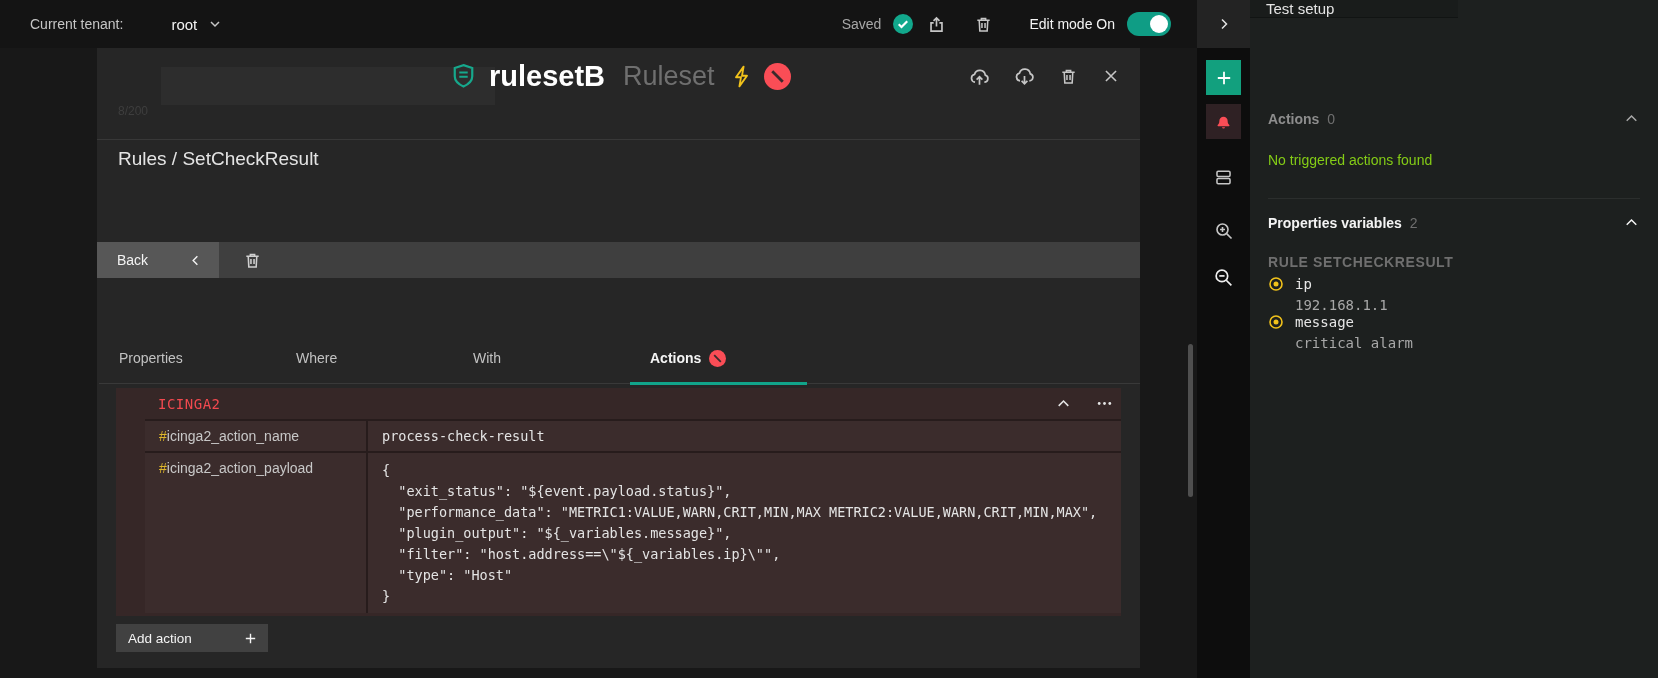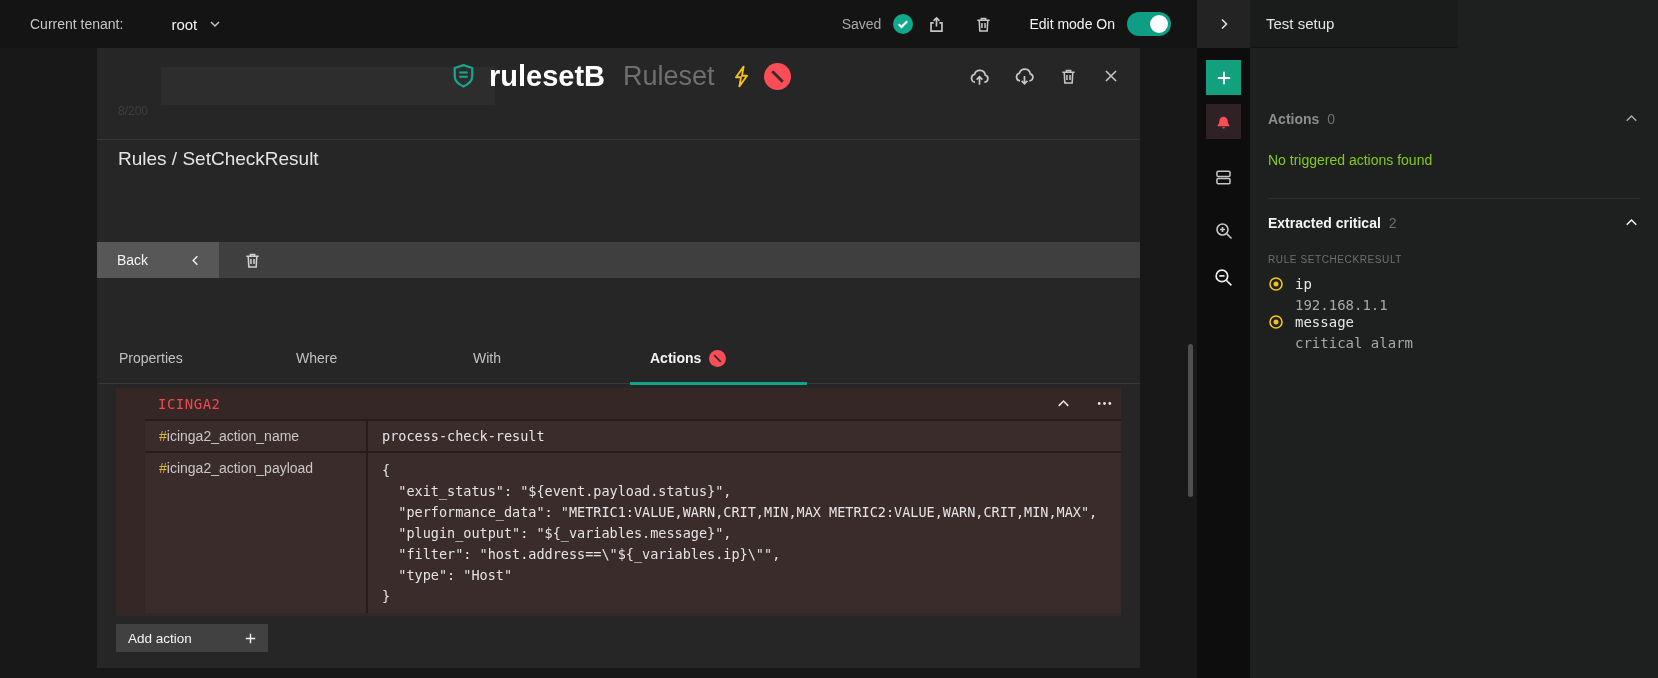--- a/index.html
+++ b/index.html
@@ -66,36 +66,36 @@
   .strip-tile { position:absolute; left:9px; width:35px; height:35px; border:none; cursor:pointer; display:flex; align-items:center; justify-content:center; }
   .tile-add { top:60px; background:#12a07e; color:#ffffff; }
   .tile-bell { top:104px; background:#2f2124; }
   .strip-icon { position:absolute; left:0; width:53px; height:30px; background:none; border:none; cursor:pointer; color:#c6c6c6; display:flex; align-items:center; justify-content:center; }
   .si-rows { top:162px; }
   .si-zin  { top:216px; }
   .si-zout { top:262px; color:#f4f4f4; }
 
   
   .right-panel { position:absolute; left:1250px; top:0; width:408px; height:678px; background:#1d201f; }
-  .rp-tabs { display:flex; height:48px; }
+  .rp-tabs { display:flex; height:48px;flex-direction:column; }
   .rp-tab-setup { width:208px; background:#191c1b; display:flex; align-items:center; padding-left:16px; font-size:15px; color:#e4e4e4; cursor:pointer; border-bottom:1px solid #111413; }
   .rp-tab-results { flex:1; background:#0e1110; display:flex; align-items:center; padding-left:16px; font-size:15px; font-weight:700; color:#ffffff; cursor:pointer; }
   .rp-content { position:relative; height:630px; }
   .rp-line { position:absolute; left:18px; right:18px; }
   .sec-header { display:flex; align-items:center; justify-content:space-between; }
   .sec-title { font-size:14px; font-weight:700; color:#8d8d8d; }
   .sec-title .count { font-weight:400; color:#6f6f6f; margin-left:8px; }
   .sec-caret { background:none; border:none; cursor:pointer; color:#a8a8a8; padding:0; }
   .actions-header { top:62px; }
   .empty-text { top:104px; font-size:14px; color:#84cc16; }
   .rp-divider { top:150px; border-top:1px solid #2b2e2d; }
   .vars-header { top:166px; }
   .vars-header .sec-title { color:#f4f4f4; }
   .vars-header .sec-caret { color:#f4f4f4; }
-  .group-label { top:206px; font-size:10px; font-weight:400; letter-spacing:0.6px; color:#6f6f6f; }
+  .group-label { top:206px; font-size:14px; font-weight:700; letter-spacing:0.6px; color:#6f6f6f; }
   .var-item-name { position:absolute; left:18px; display:flex; align-items:center; gap:11px; }
   .var-name { font-size:14px; color:#e6e6e6; }
   .var-value { position:absolute; left:45px; font-size:14px; color:#a8a8a8; }
   .vi-1 { top:228px; } .vv-1 { top:249px; } .vi-2 { top:266px; } .vv-2 { top:287px; }
 </style>
 </head>
 <body>
 
 <div class="topbar">
   <span class="tenant-label">Current tenant:</span>
@@ -362,21 +362,21 @@
             </svg>
         </span>
       </button>
     </div>
     <div class="rp-line empty-text">No triggered actions found</div>
 
     <div class="rp-line rp-divider"></div>
 
     <div class="rp-line sec-header vars-header">
       <span class="sec-title">
-        <span>Extracted critical</span><span class="count">2</span>
+        <span>Properties variables</span><span class="count">2</span>
       </span>
       <button class="sec-caret">
         <span>
           <svg width="17" height="17" viewBox="0 0 16 16">
               <path d="M3.5 10.2L8 5.7l4.5 4.5" fill="none" stroke="#f4f4f4" stroke-width="1.4"></path>
             </svg>
         </span>
       </button>
     </div>
 

